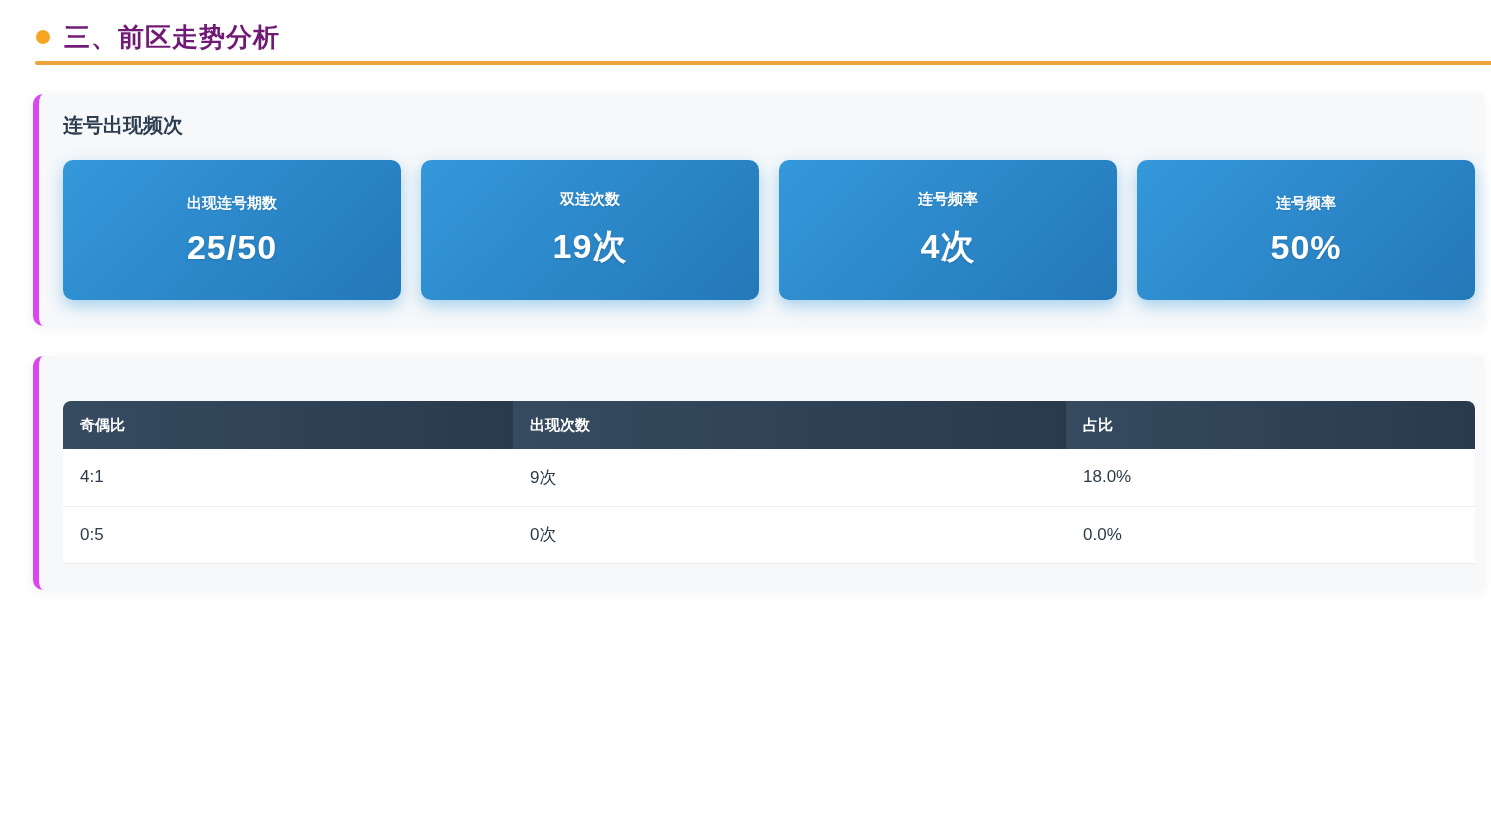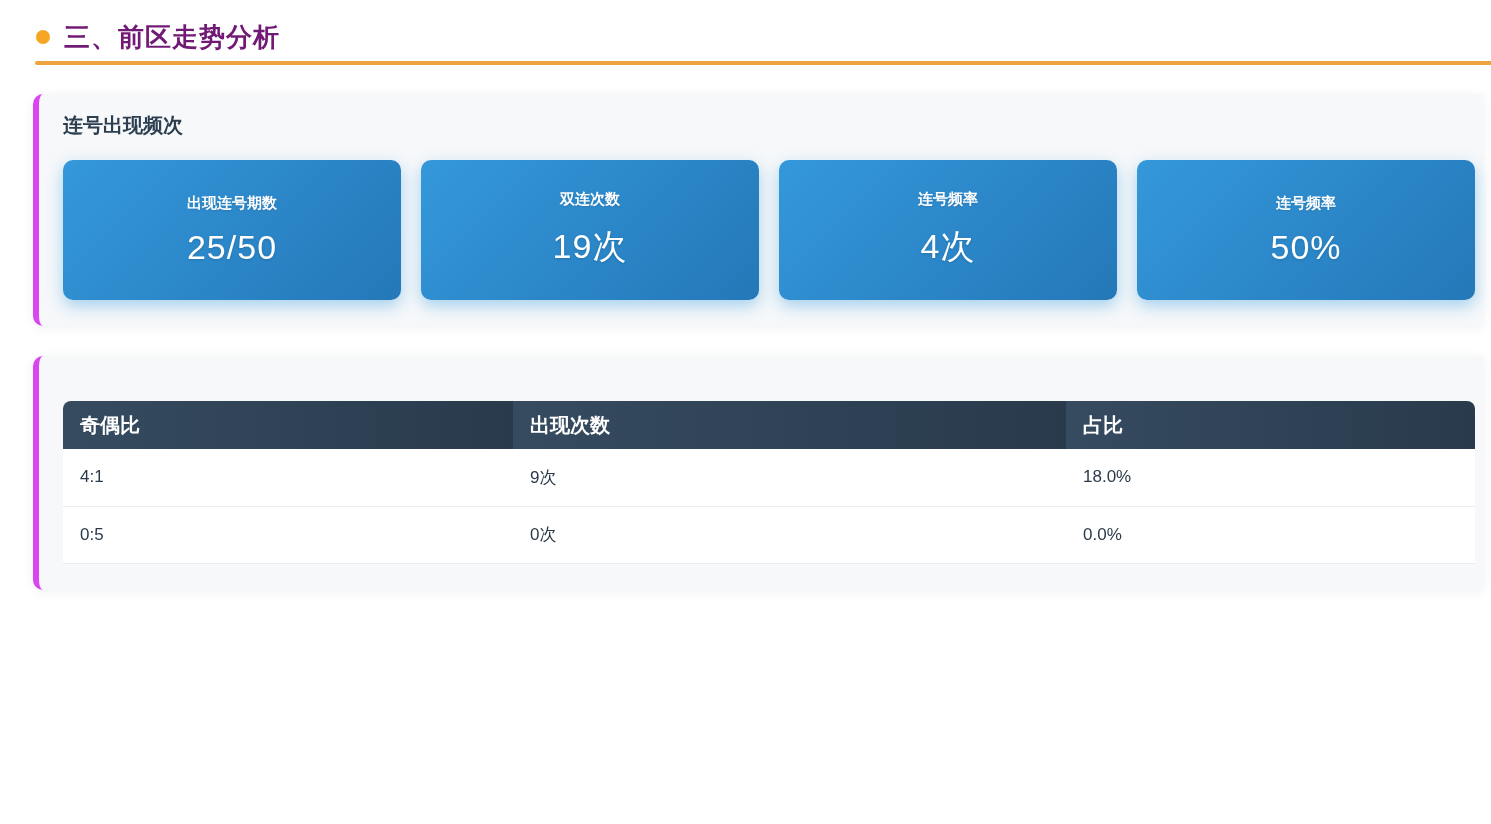--- a/index.html
+++ b/index.html
@@ -75,37 +75,37 @@
     color: #ffffff;
   }
   .stat-label {
     font-size: 15px;
     font-weight: bold;
     margin-bottom: 15px;
     text-shadow: 0 1px 2px rgba(0,0,0,0.12);
   }
   .stat-value {
     font-size: 34px;
-    font-weight: normal;
+    font-weight: bold;
     letter-spacing: 1px;
     text-shadow: 0 1px 3px rgba(0,0,0,0.15);
   }
 
   
   table.data-table {
     width: 100%;
     border-collapse: collapse;
     table-layout: fixed;
     margin-top: 27px;
   }
   .data-table th {
     height: 48px;
     text-align: left;
     padding-left: 17px;
-    font-size: 20px;
+    font-size: 15px;
     font-weight: bold;
     color: #ffffff;
     background: linear-gradient(90deg, #364b60 0%, #293a4c 100%);
   }
   .data-table th:first-child { border-radius: 8px 0 0 0; }
   .data-table th:last-child  { border-radius: 0 8px 0 0; }
   .data-table td {
     height: 57px;
     padding-left: 17px;
     font-size: 17px;

